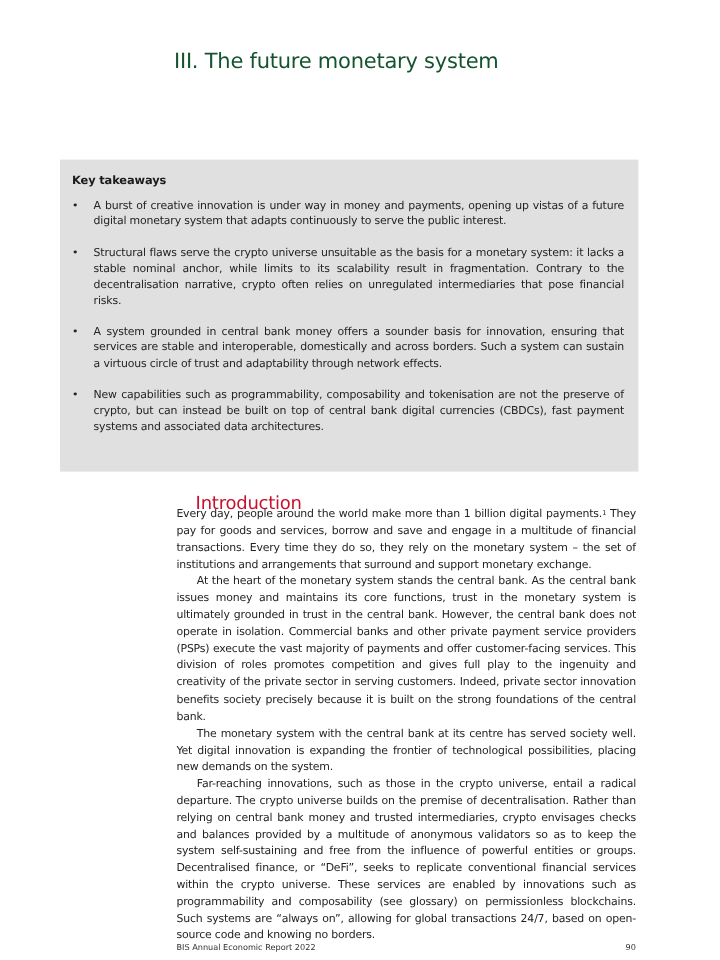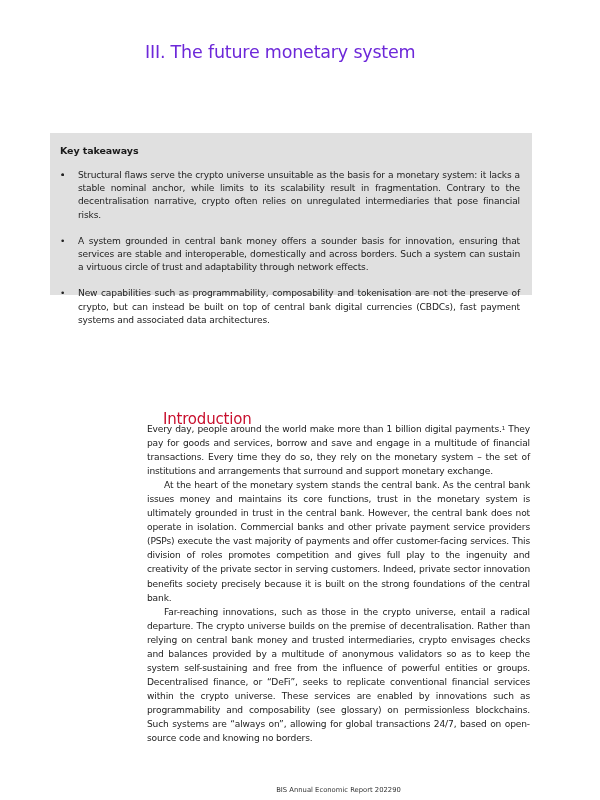--- a/index.html
+++ b/index.html
@@ -10,31 +10,31 @@
       position: relative;
       overflow: hidden;
       font-family: "DejaVu Sans", sans-serif;
       color: #1a1a1a;
     }
     .chapter-title {
       position: absolute;
       left: 145px;
       top: 42px;
       font-size: 17.5px;
-      color: #6d28d9;
+      color: #14532d;
       letter-spacing: -0.2px;
       margin: 0;
       font-weight: normal;
     }
     .takeaways {
       position: absolute;
       left: 50px;
       top: 133px;
       width: 482px;
-      height: 162px;
+      height: 260px;
       background: #e0e0e0;
       box-sizing: border-box;
       padding: 12px 12px 8px 10px;
     }
     .takeaways h2 {
       margin: 0 0 10px 0;
       font-size: 9.5px;
       font-weight: bold;
       color: #1a1a1a;
       letter-spacing: -0.1px;
@@ -92,33 +92,34 @@
       top: -1px;
     }
     .footer {
       position: absolute;
       top: 786px;
       left: 147px;
       width: 383px;
       font-size: 6.8px;
       color: #333;
       display: flex;
-      justify-content: center;
+      justify-content: space-between;
     }
   </style>
 </head>
 <body>
 
 <h1 class="chapter-title">III. The future monetary system</h1>
 
 <section class="takeaways">
   <h2>Key takeaways</h2>
   <ul>
     <li>
       <span class="bullet">•</span>
+      <span>A burst of creative innovation is under way in money and payments, opening up vistas of a future digital monetary system that adapts continuously to serve the public interest.</span>
     </li>
     <li>
       <span class="bullet">•</span>
       <span>Structural flaws serve the crypto universe unsuitable as the basis for a monetary system: it lacks a stable nominal anchor, while limits to its scalability result in fragmentation. Contrary to the decentralisation narrative, crypto often relies on unregulated intermediaries that pose financial risks.</span>
     </li>
     <li>
       <span class="bullet">•</span>
       <span>A system grounded in central bank money offers a sounder basis for innovation, ensuring that services are stable and interoperable, domestically and across borders. Such a system can sustain a virtuous circle of trust and adaptability through network effects.</span>
     </li>
     <li>
@@ -126,19 +127,20 @@
       <span>New capabilities such as programmability, composability and tokenisation are not the preserve of crypto, but can instead be built on top of central bank digital currencies (CBDCs), fast payment systems and associated data architectures.</span>
     </li>
   </ul>
 </section>
 
 <h2 class="intro-heading">Introduction</h2>
 
 <div class="body-text">
   <p class="first"><span>Every day, people around the world make more than 1 billion digital payments.</span><sup>1</sup><span> They pay for goods and services, borrow and save and engage in a multitude of financial transactions. Every time they do so, they rely on the monetary system – the set of institutions and arrangements that surround and support monetary exchange.</span></p>
   <p>At the heart of the monetary system stands the central bank. As the central bank issues money and maintains its core functions, trust in the monetary system is ultimately grounded in trust in the central bank. However, the central bank does not operate in isolation. Commercial banks and other private payment service providers (PSPs) execute the vast majority of payments and offer customer-facing services. This division of roles promotes competition and gives full play to the ingenuity and creativity of the private sector in serving customers. Indeed, private sector innovation benefits society precisely because it is built on the strong foundations of the central bank.</p>
+  <p>The monetary system with the central bank at its centre has served society well. Yet digital innovation is expanding the frontier of technological possibilities, placing new demands on the system.</p>
   <p>Far-reaching innovations, such as those in the crypto universe, entail a radical departure. The crypto universe builds on the premise of decentralisation. Rather than relying on central bank money and trusted intermediaries, crypto envisages checks and balances provided by a multitude of anonymous validators so as to keep the system self-sustaining and free from the influence of powerful entities or groups. Decentralised finance, or “DeFi”, seeks to replicate conventional financial services within the crypto universe. These services are enabled by innovations such as programmability and composability (see glossary) on permissionless blockchains. Such systems are “always on”, allowing for global transactions 24/7, based on open-source code and knowing no borders.</p>
 </div>
 
 <div class="footer">
   <span>BIS Annual Economic Report 2022</span>
   <span>90</span>
 </div>
 
 </body></html>

